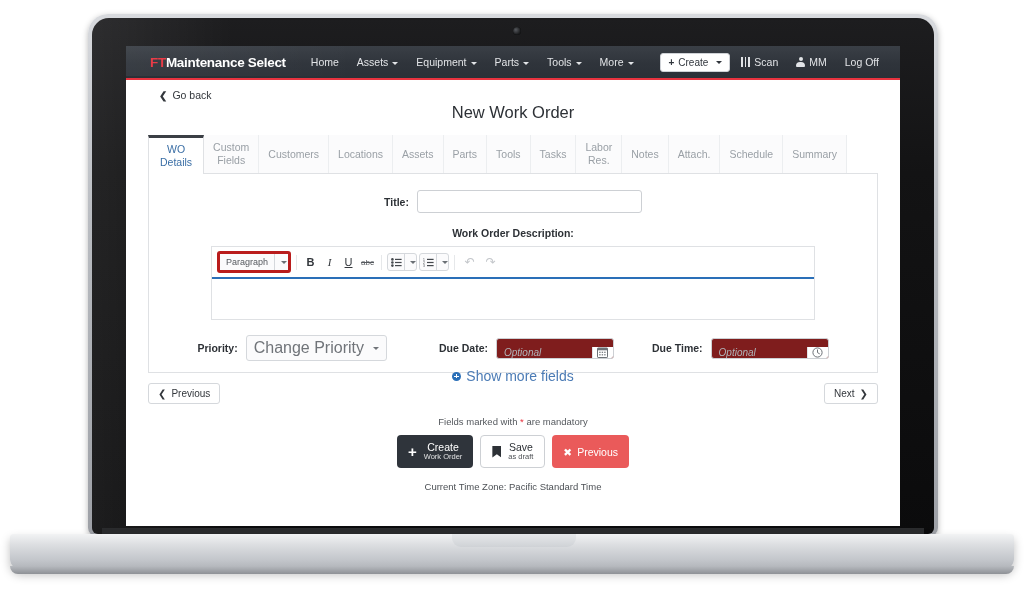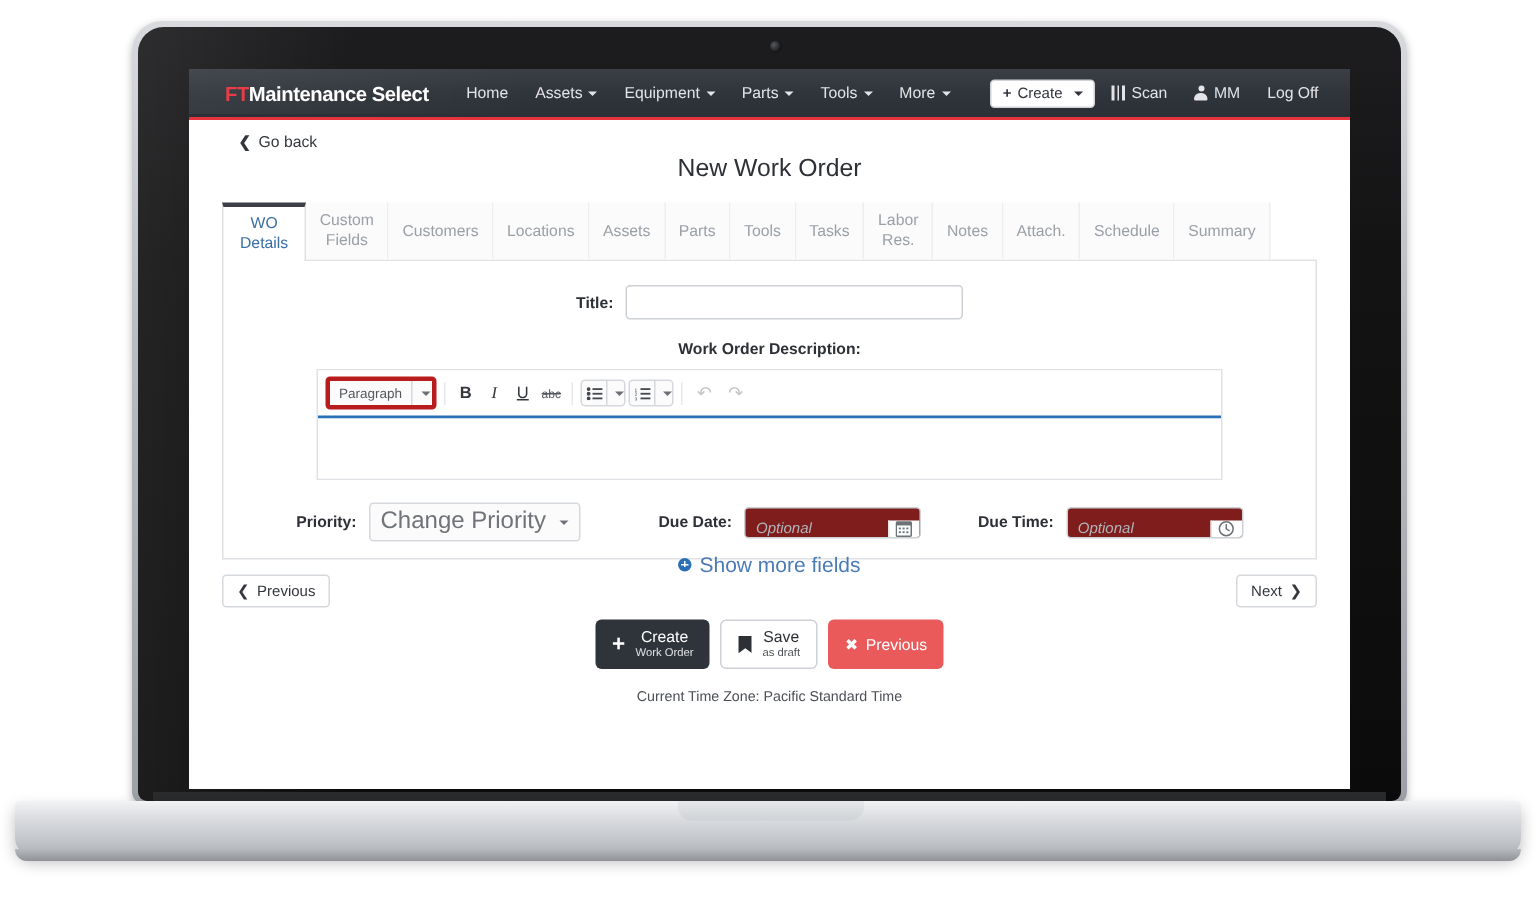--- a/index.html
+++ b/index.html
@@ -619,20 +619,23 @@
         <div class="pager-btn">
           <span>❮</span>
           <span>Previous</span>
         </div>
         <div class="pager-btn">
           <span>Next</span>
           <span>❯</span>
         </div>
       </div>
 
+      <div class="mandatory">
+        <span>Fields marked with </span><span class="star">*</span><span> are mandatory</span>
+      </div>
 
       <div class="action-buttons">
         <div class="act-btn act-create">
           <span class="plus-big">+</span>
           <span class="act-lines">
             <span class="act-main">Create</span>
             <span class="act-sub">Work Order</span>
           </span>
         </div>
         <div class="act-btn act-save">

